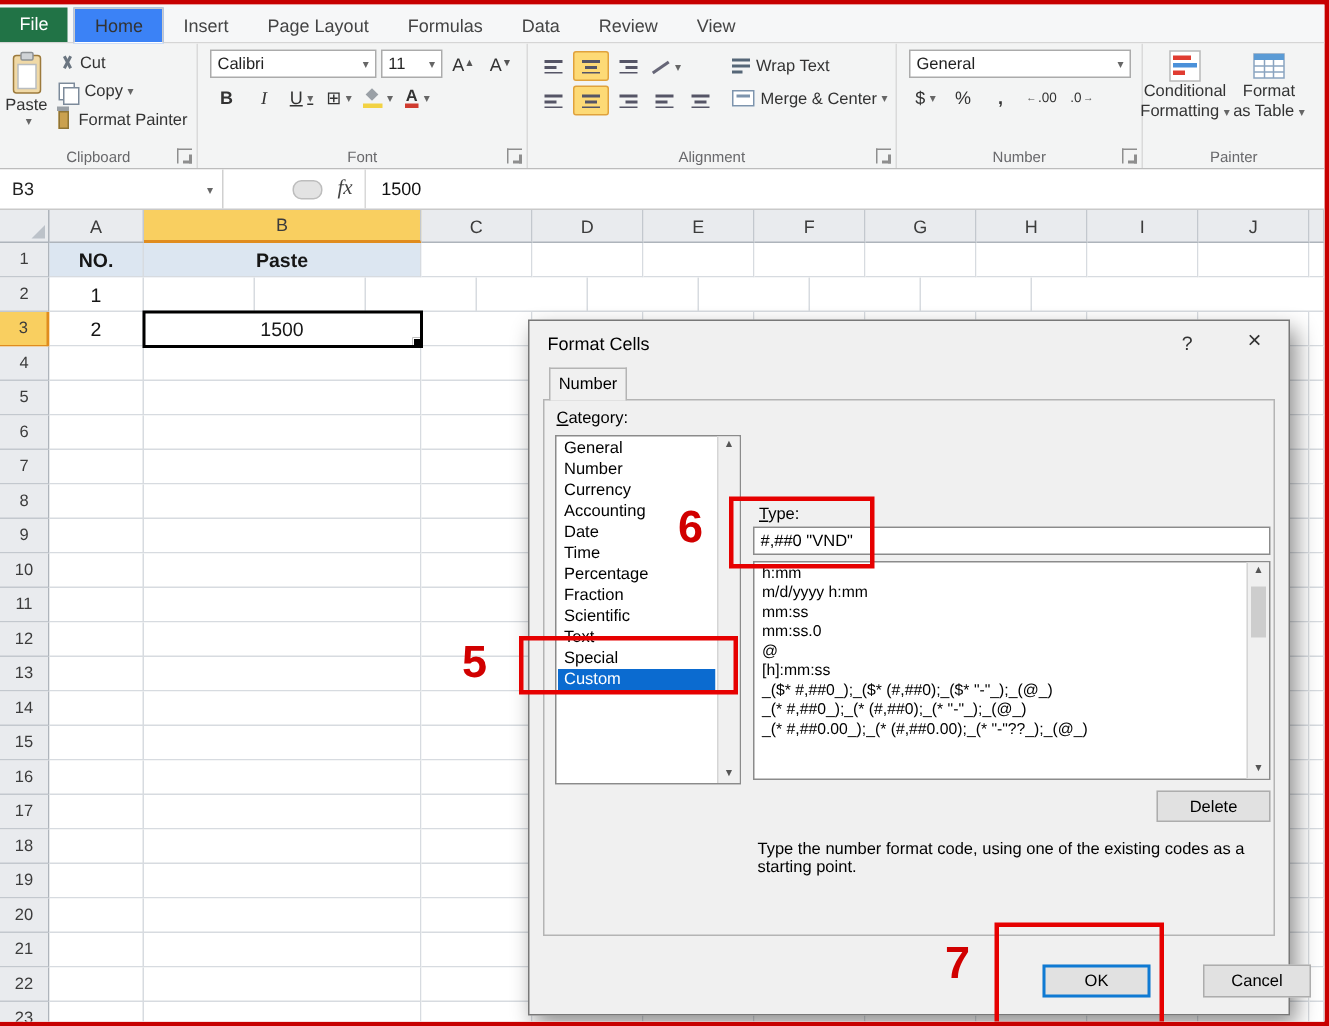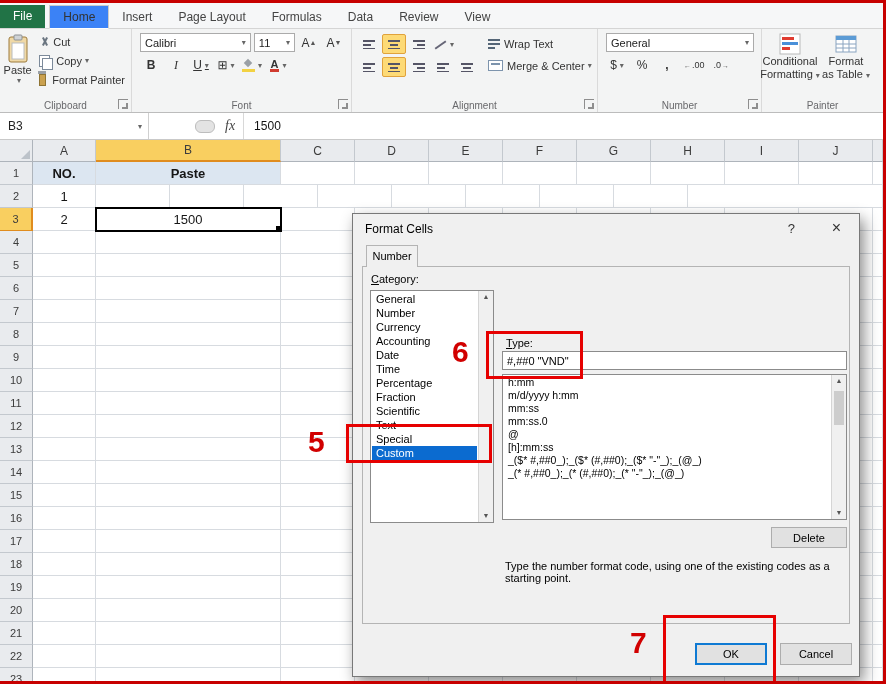--- a/index.html
+++ b/index.html
@@ -105,21 +105,21 @@
   .sval{margin:15px 0 0 14px}
   .tlabel{position:absolute;left:143px;top:70px}
   .tinput{position:absolute;left:139px;top:84px;width:345px;height:19px;border:1px solid #8b8b8b;background:#fff;font-family:"Liberation Sans",sans-serif;font-size:11px;padding:0 4px;box-sizing:border-box}
   .fmtlist{position:absolute;left:139px;top:107px;width:345px;height:146px;background:#fff;border:1px solid #8b8b8b;box-sizing:border-box}
   .fmtlist .items{position:absolute;left:1px;top:1px;right:16px;bottom:1px;overflow:hidden}
   .fmtlist .litem{height:13px;line-height:13px;font-size:10.5px}
   .dbtn{font-family:"Liberation Sans",sans-serif;font-size:11px;background:#e1e1e1;border:1px solid #adadad;position:absolute;padding:0;color:#000}
   .del{left:408px;top:260px;width:76px;height:21px}
   .dhelptext{position:absolute;left:142px;top:293px;width:338px;font-size:11px}
   .ok{left:342px;top:429px;width:72px;height:22px;border:2px solid #0f7ad3}
-  .cancel{left:427px;top:429px;width:72px;height:22px}
+  .cancel{left:449px;top:429px;width:72px;height:22px}
   
   .ann{position:absolute;border:3px solid #e60000;z-index:20;box-sizing:border-box}
   .ann-num{position:absolute;z-index:20;font-size:30px;font-weight:bold;color:#d10000;line-height:32px}
   .box5{left:346px;top:421px;width:146px;height:39px}
   .n5{left:308px;top:423px}
   .box6{left:486px;top:328px;width:97px;height:48px}
   .n6{left:452px;top:333px}
   .box7{left:663px;top:612px;width:113px;height:69px}
   .n7{left:630px;top:624px}
 </style>
@@ -723,20 +723,21 @@
       <div class="fmtlist">
         <div class="items">
             <div class="litem">h:mm</div>
             <div class="litem">m/d/yyyy h:mm</div>
             <div class="litem">mm:ss</div>
             <div class="litem">mm:ss.0</div>
             <div class="litem">@</div>
             <div class="litem">[h]:mm:ss</div>
             <div class="litem">_($* #,##0_);_($* (#,##0);_($* "-"_);_(@_)</div>
             <div class="litem">_(* #,##0_);_(* (#,##0);_(* "-"_);_(@_)</div>
+            <div class="litem">_(* #,##0.00_);_(* (#,##0.00);_(* "-"??_);_(@_)</div>
           </div>
         <div class="vsb">
             <span class="sa">▲</span>
             <div class="thumb"></div>
             <span class="sa">▼</span>
           </div>
       </div>
       <button class="dbtn del">Delete</button>
       <div class="dhelptext">Type the number format code, using one of the existing codes as a starting point.</div>
     </div>

